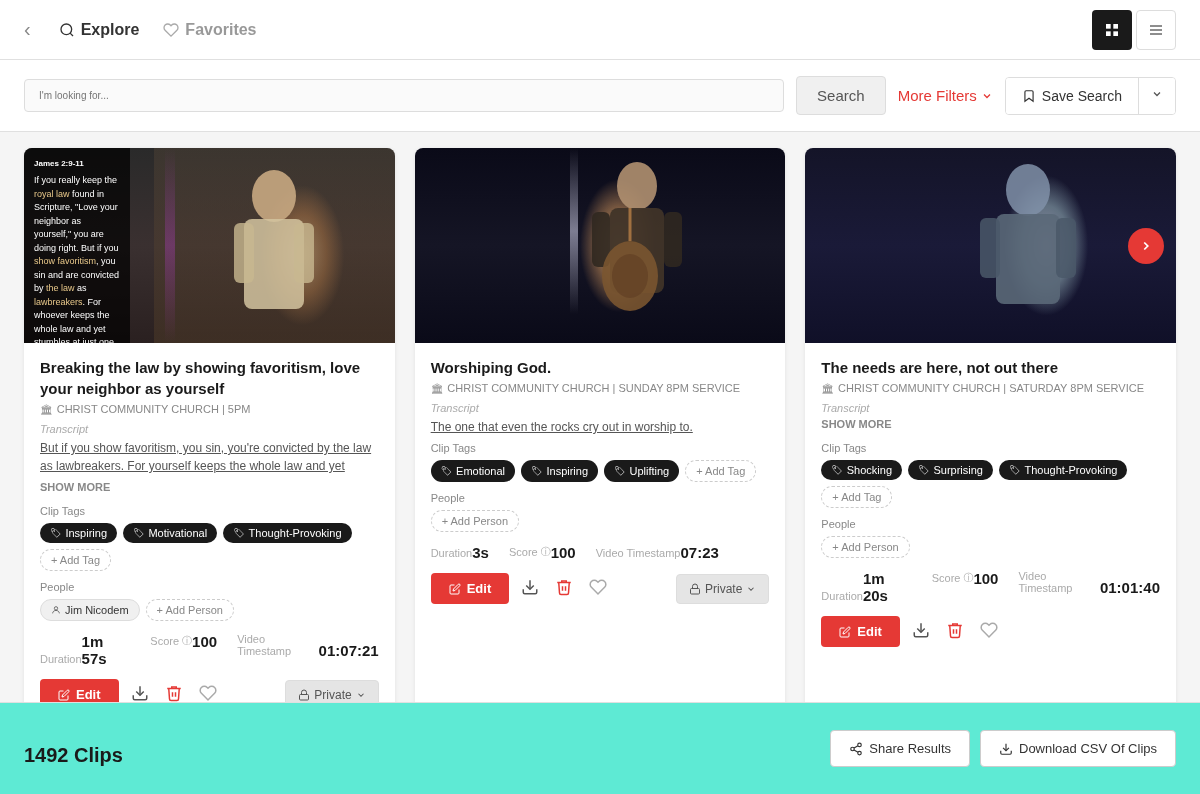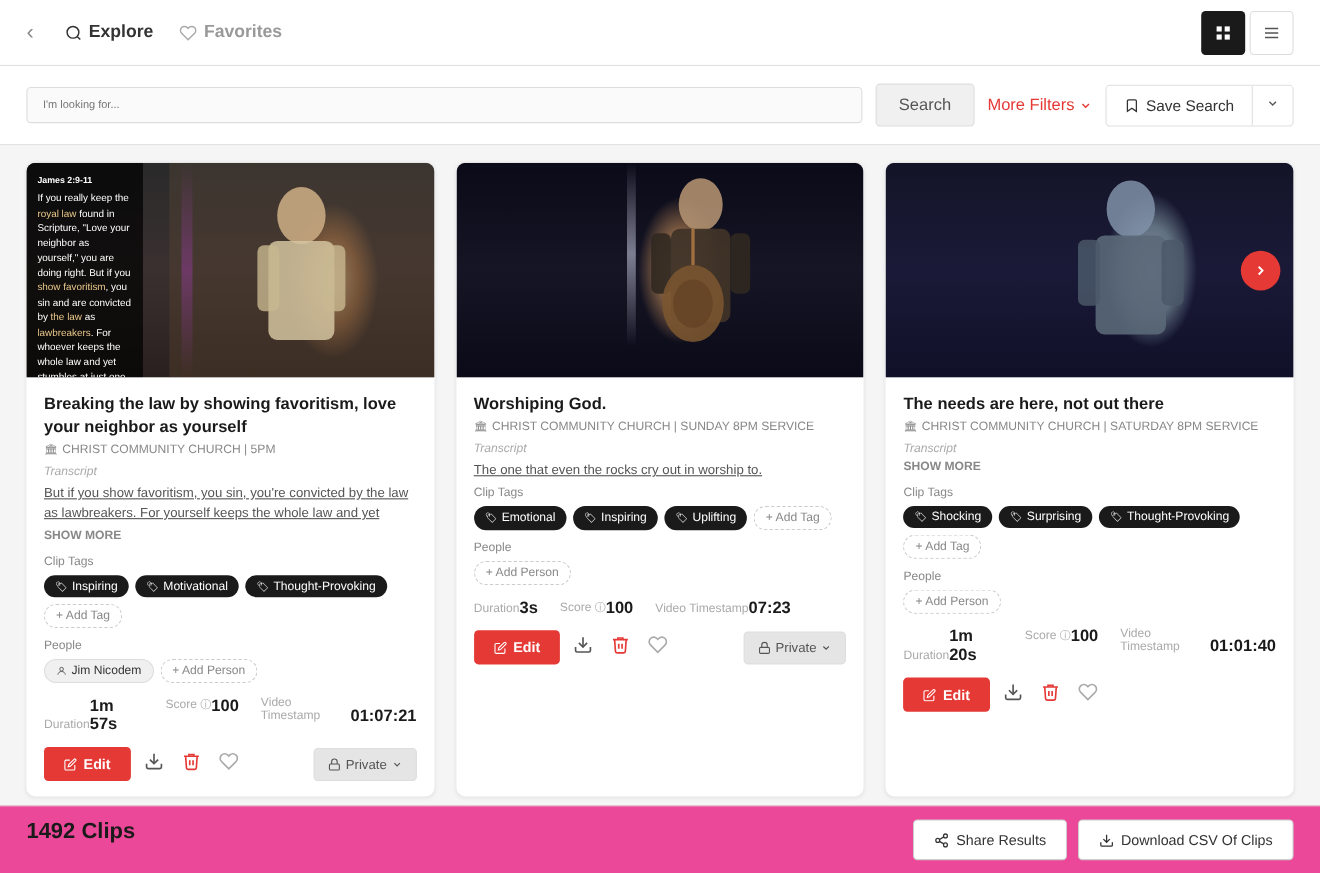--- a/index.html
+++ b/index.html
@@ -157,22 +157,22 @@
     }
     .action-icon-btn.red { color: #e53935; }
     .action-icon-btn.heart { color: #999; }
     .private-btn {
       margin-left: auto; background: #e5e5e5; border: 1px solid #ddd;
       border-radius: 4px; padding: 7px 12px; cursor: pointer;
       font-size: 12px; color: #555; display: flex; align-items: center; gap: 4px;
     }
 
     .bottom-bar {
-      background: #ec4899; border-top: 1px solid #e0e0e0;
-      padding: 12px 24px; display: flex; align-items: flex-start;
+      background: #5eead4; border-top: 1px solid #e0e0e0;
+      padding: 27px 24px; display: flex; align-items: flex-end;
       position: fixed; bottom: 0; left: 0; right: 0;
     }
     .clips-count { font-size: 20px; font-weight: 700; color: #1a1a1a; }
     .bottom-actions { margin-left: auto; display: flex; gap: 10px; }
     .bottom-btn {
       background: #fff; border: 1px solid #ccc; border-radius: 4px;
       padding: 10px 18px; cursor: pointer; font-size: 13px; color: #333;
       display: flex; align-items: center; gap: 6px; font-weight: 500;
     }
 

